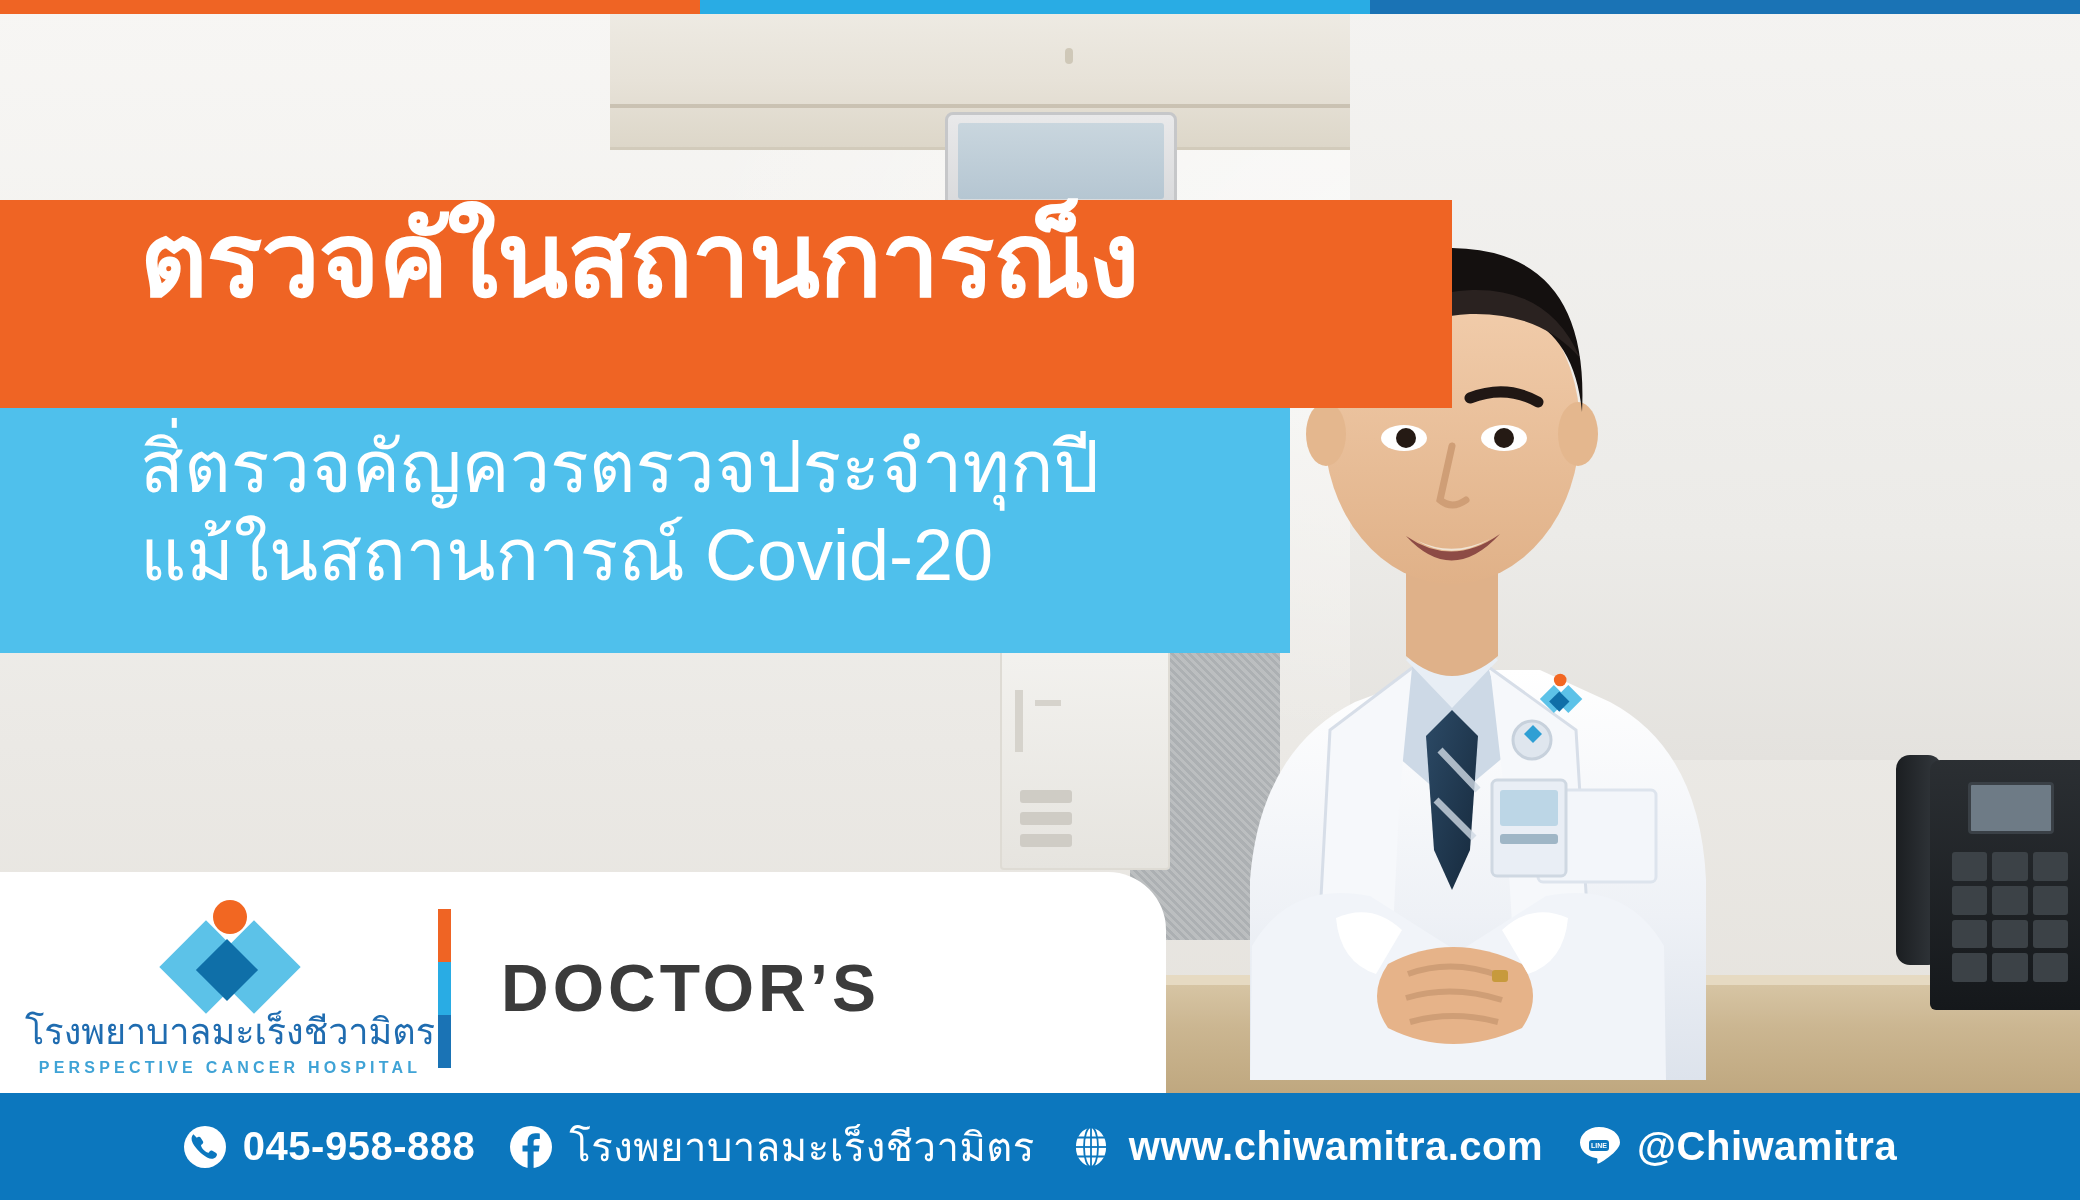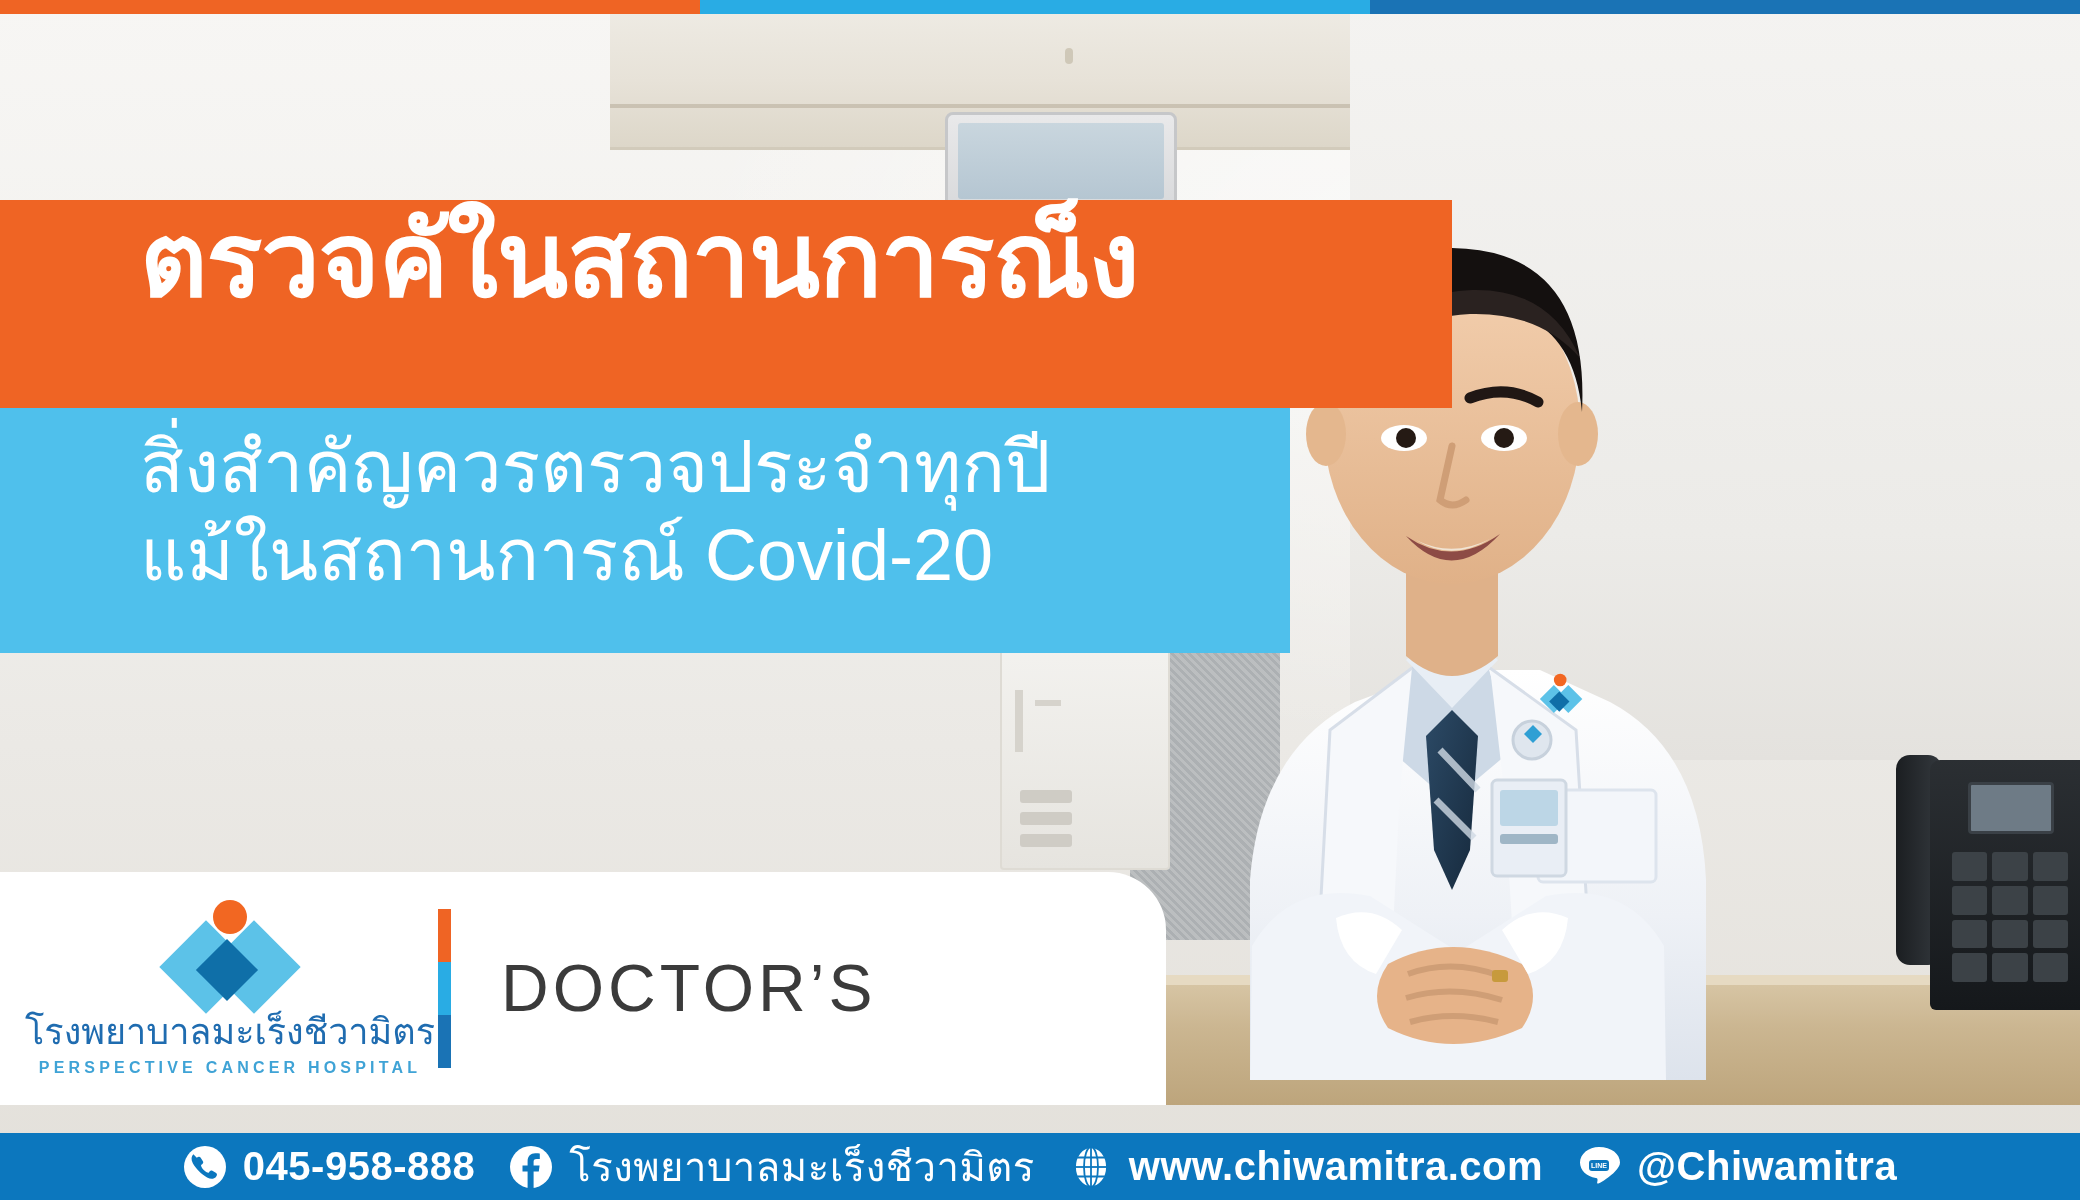--- a/index.html
+++ b/index.html
@@ -192,27 +192,27 @@
     width:13px; height:160px; margin-left:18px; margin-right:50px;
     display:flex; flex-direction:column; overflow:hidden;
   }
   .divider i { display:block; width:100%; flex:1; }
   .divider .d-orange { background:#ef6424; }
   .divider .d-light  { background:#29ace4; }
   .divider .d-dark   { background:#1a73b5; }
 
   
   .persp {
-    color:#3b3b3b; font-weight:400; font-size:66px; line-height:1.17;
+    color:#3b3b3b; font-weight:700; font-size:66px; line-height:1.17;
     letter-spacing:4px; white-space:nowrap;
   }
 
   
   .footer {
-    position:absolute; left:0; bottom:0; width:2080px; height:67px;
+    position:absolute; left:0; bottom:0; width:2080px; height:107px;
     background:#0c77be;
     display:flex; align-items:center; justify-content:center; gap:0;
   }
   .f-item { display:flex; align-items:center; color:#ffffff; }
   .f-item + .f-item { margin-left:34px; }
   .f-text { font-size:40px; font-weight:700; letter-spacing:0.5px; white-space:nowrap; }
   .f-text.thai { font-weight:400; font-size:40px; }
   .f-ico { width:44px; height:44px; margin-right:16px; flex:0 0 auto; }
   .f-ico svg { display:block; width:44px; height:44px; }
 </style>
@@ -344,21 +344,21 @@
     <div class="seg-light"></div>
     <div class="seg-dark"></div>
   </div>
 
   <div class="band-orange"></div>
   <div class="band-blue"></div>
 
   <div class="headline">ตรวจคัในสถานการณ็ง</div>
 
   <div class="subline">
-    <div>สิ่งสำคัญควรตรวจประจำทุกปี</div>
+    <div>สิ่ตรวจคัญควรตรวจประจำทุกปี</div>
     <div>แม้ในสถานการณ์ Covid-20</div>
   </div>
 
   <div class="card">
 
     <div class="logo-block">
       <div class="logo-mark">
         <div class="logo-dot"></div>
         <div class="dia dia-l"></div>
         <div class="dia dia-r"></div>

